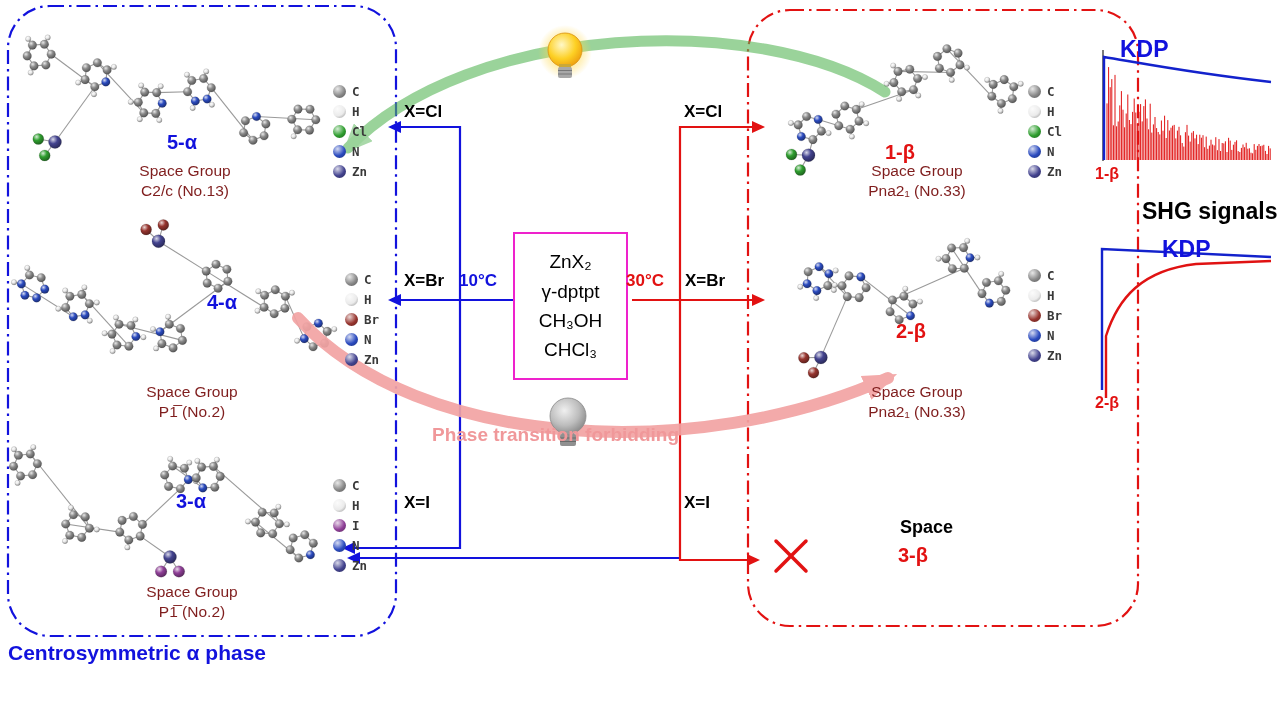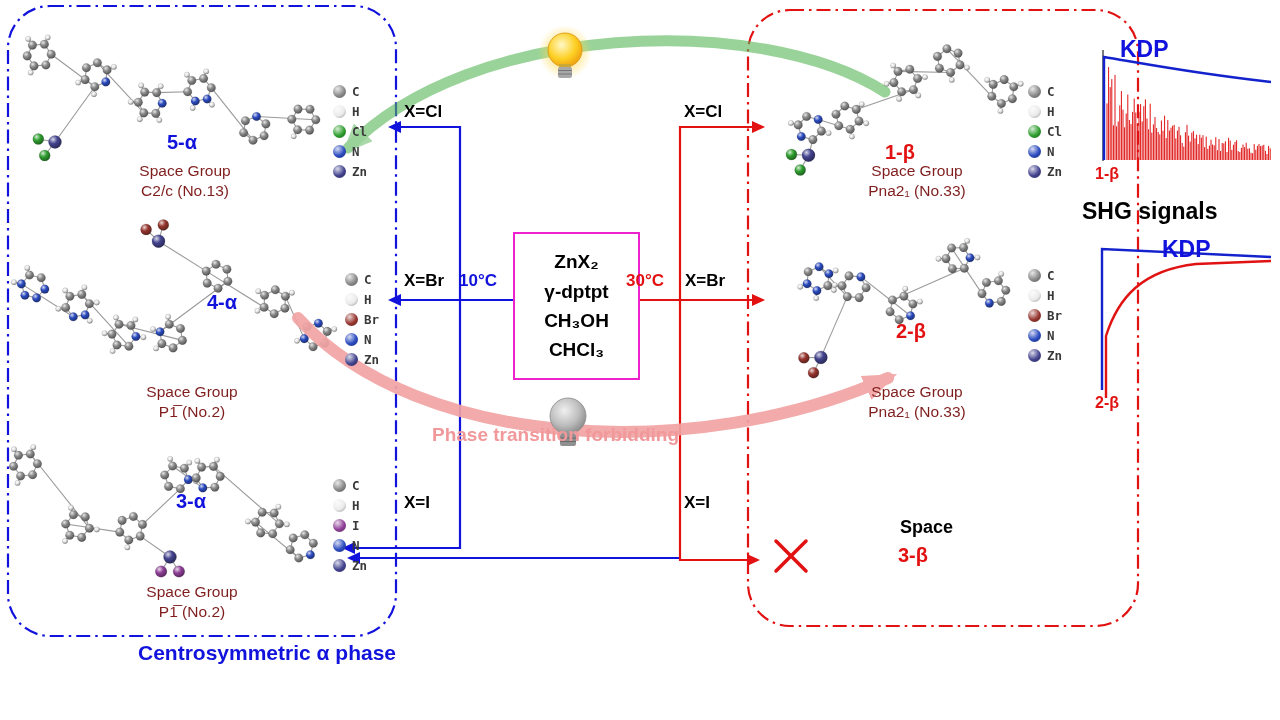--- a/index.html
+++ b/index.html
@@ -15,24 +15,24 @@
   .legend .al{font-family:"DejaVu Sans Mono",monospace;font-size:12.5px;font-weight:bold;color:#3a3a3a}
   .lbl{position:absolute;font-weight:bold;white-space:nowrap;z-index:6}
   .rxn{font-size:17px;color:#000}
   .blue{color:#1212dd}
   .red{color:#e21212}
   .green{color:#0faf1f}
   .pink{color:#f0989a}
   .molname{font-size:20px}
   .sg{position:absolute;z-index:6;font-size:15.5px;color:#7f1d1d;text-align:center;line-height:1.3;white-space:nowrap}
   .sg .grp{}
-  .caption{position:absolute;z-index:6;font-weight:bold;font-size:21px;text-align:right;white-space:nowrap}
-  .centerbox{position:absolute;left:513px;top:232px;width:127px;height:148px;z-index:5;
+  .caption{position:absolute;z-index:6;font-weight:bold;font-size:21px;text-align:left;white-space:nowrap}
+  .centerbox{position:absolute;left:513px;top:232px;width:115px;height:148px;z-index:5;
     border:2.5px solid #ee22cc;background:#fff;display:flex;flex-direction:column;
-    justify-content:center;align-items:center;font-weight:bold;font-size:19px;line-height:1.55;color:#000}
+    justify-content:center;align-items:center;font-weight:normal;font-size:19px;line-height:1.55;color:#000}
   .shglbl{font-size:23px}
   .samplbl{font-size:16px}
 </style>
 </head>
 <body>
 
 <div id="canvas">
 
   <div class="mol" id="mol-1a" style="left:25px;top:18px;width:300px;height:155px"><svg width="300" height="155" viewBox="0 0 300 155">
         <g stroke="#9a9a9a" stroke-width="1.1">
@@ -1002,17 +1002,17 @@
   </div>
   <div class="sg" style="left:832px;top:382px;width:170px">
     <div>Space Group</div>
     <div><span class="grp">Pna2₁</span><span> (No.33)</span></div>
   </div>
 
   <div class="caption blue" style="left:8px;top:641px;width:388px">Centrosymmetric α phase</div>
 
   <div class="lbl blue shglbl" style="left:1120px;top:36px">KDP</div>
   <div class="lbl red samplbl" style="left:1095px;top:165px">1-β</div>
-  <div class="lbl shglbl" style="left:1082px;top:198px;color:#000">SHG signals</div>
+  <div class="lbl shglbl" style="left:1142px;top:198px;color:#000">SHG signals</div>
   <div class="lbl blue shglbl" style="left:1162px;top:236px">KDP</div>
   <div class="lbl red samplbl" style="left:1095px;top:394px">2-β</div>
 
 </div>
 
 </body></html>

